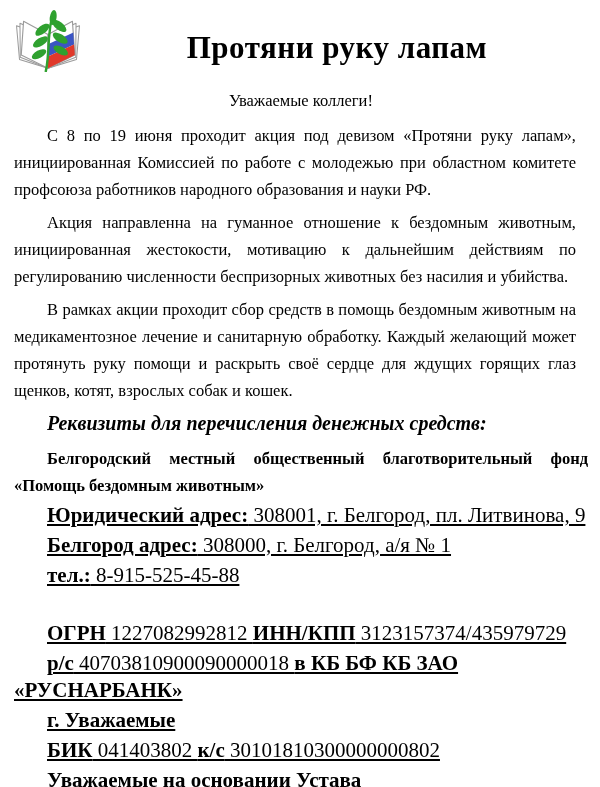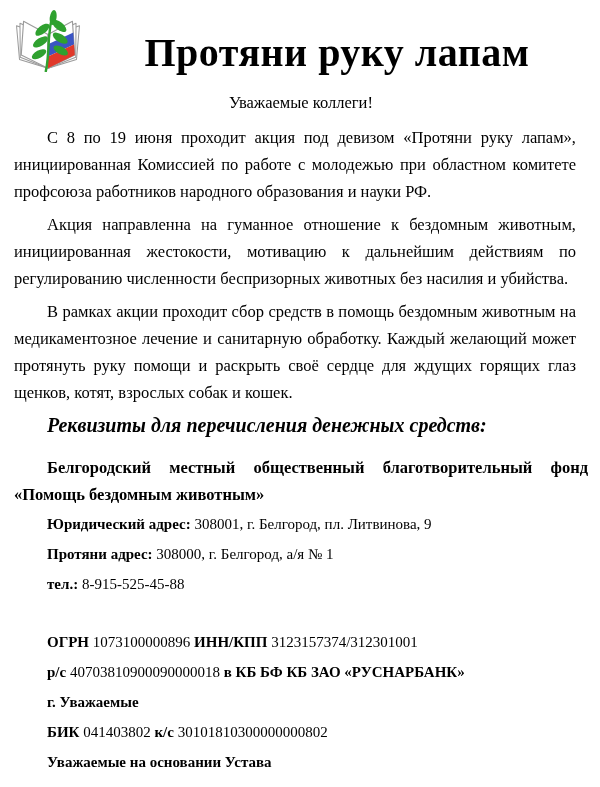--- a/index.html
+++ b/index.html
@@ -18,32 +18,32 @@
     padding: 8px 12px 0 14px;
   }
   .logo {
     float: left;
     width: 64px;
     height: 62px;
     margin: 2px 6px 4px 2px;
   }
   .logo svg { width: 100%; height: 100%; display: block; }
   .title {
-    font-size: 40px;
+    font-size: 31px;
     font-weight: bold;
     text-align: center;
     margin: 22px 0 0 0;
     line-height: 1.15;
     letter-spacing: 0.5px;
   }
   .salutation {
     clear: both;
     text-align: center;
     font-size: 16.5px;
-    margin: 16px 0 10px 0;
+    margin: 24px 0 10px 0;
     line-height: 22px;
   }
   .body-par {
     font-size: 16.5px;
     line-height: 27px;
     text-align: justify;
     text-indent: 33px;
     margin: 0 12px 6px 0;
   }
   .req-heading {
@@ -53,27 +53,28 @@
     text-indent: 33px;
     line-height: 27px;
     margin: 4px 0 4px 0;
   }
   .fund-name {
     font-size: 16.5px;
     font-weight: bold;
     text-align: justify;
     text-indent: 33px;
     line-height: 27px;
-    margin: 15px 0 3px 0;
+    margin: 8px 0 3px 0;
   }
   .detail {
-    font-size: 15px;
+    font-size: 21px;
     line-height: 27px;
     text-indent: 33px;
     margin: 0 0 3px 0;
+    text-decoration: underline;
   }
   .detail b { font-weight: bold; }
   .spacer {
     height: 28px;
   }
 </style>
 </head>
 <body>
 
 <div class="doc">
@@ -125,27 +126,27 @@
   <p class="body-par">С 8 по 19 июня проходит акция под девизом «Протяни руку лапам», инициированная Комиссией по работе с молодежью при областном комитете профсоюза работников народного образования и науки РФ.</p>
   <p class="body-par">Акция направленна на гуманное отношение к бездомным животным, инициированная жестокости, мотивацию к дальнейшим действиям по регулированию численности беспризорных животных без насилия и убийства.</p>
   <p class="body-par">В рамках акции проходит сбор средств в помощь бездомным животным на медикаментозное лечение и санитарную обработку. Каждый желающий может протянуть руку помощи и раскрыть своё сердце для ждущих горящих глаз щенков, котят, взрослых собак и кошек.</p>
 
   <p class="req-heading">Реквизиты для перечисления денежных средств:</p>
 
   <p class="fund-name">Белгородский местный общественный благотворительный фонд «Помощь бездомным животным»</p>
 
   <p class="detail"><b>Юридический адрес:</b><span> 308001, г. Белгород, пл. Литвинова, 9</span></p>
 
-  <p class="detail"><b>Протяни адрес:</b><span> 308000, г. Белгород, а/я № 1</span></p>
+  <p class="detail"><b>Белгород адрес:</b><span> 308000, г. Белгород, а/я № 1</span></p>
 
   <p class="detail"><b>тел.:</b><span> 8-915-525-45-88</span></p>
 
   <div class="spacer"></div>
 
-  <p class="detail"><b>ОГРН</b><span> 1073100000896 </span><b>ИНН/КПП</b><span> 3123157374/312301001</span></p>
+  <p class="detail"><b>ОГРН</b><span> 1227082992812 </span><b>ИНН/КПП</b><span> 3123157374/435979729</span></p>
 
   <p class="detail"><b>р/с</b><span> 40703810900090000018 </span><b>в КБ БФ КБ ЗАО «РУСНАРБАНК»</b></p>
 
   <p class="detail"><b>г. Уважаемые</b></p>
 
   <p class="detail"><b>БИК</b><span> 041403802 </span><b>к/с</b><span> 30101810300000000802</span></p>
 
 
   <p class="detail"><b>Уважаемые на основании Устава</b></p>
 

